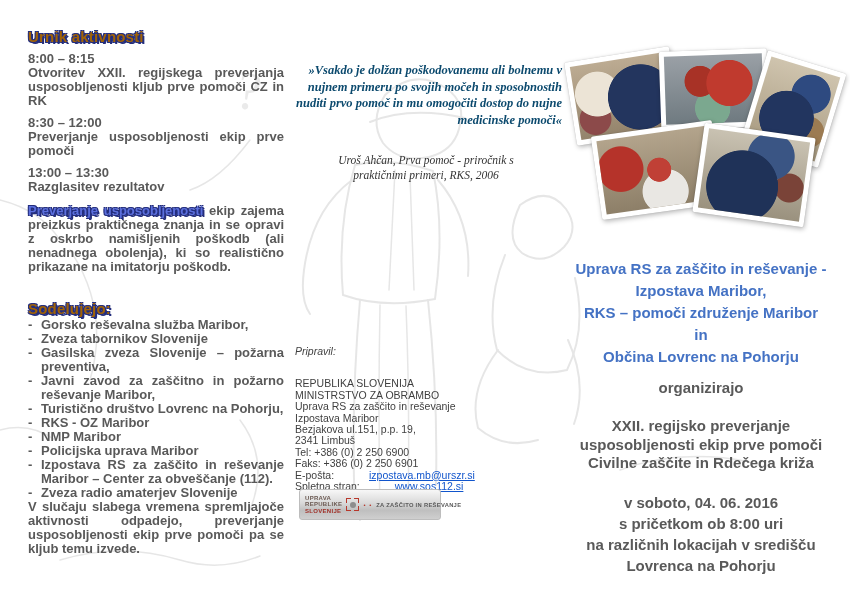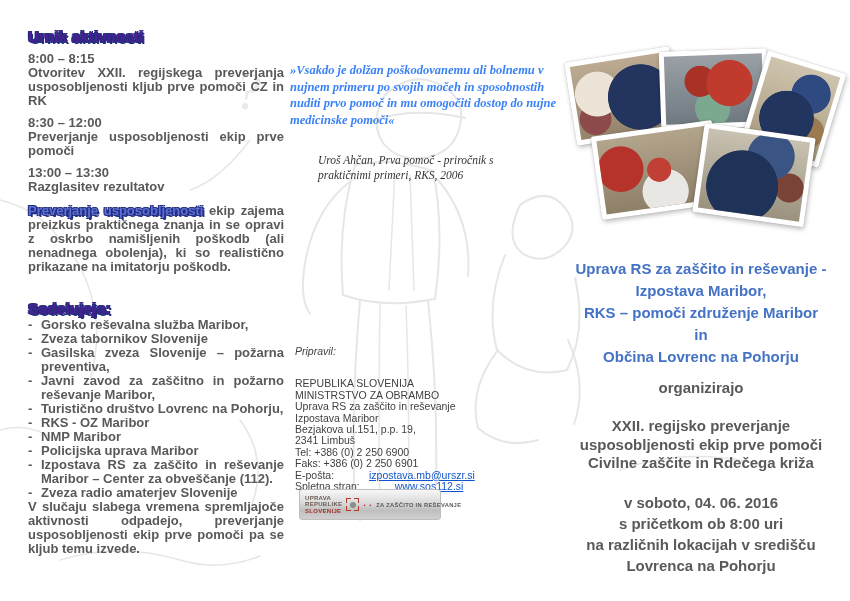--- a/index.html
+++ b/index.html
@@ -7,21 +7,21 @@
     position:relative;width:850px;height:601px;background:#ffffff;
     font-family:"Liberation Sans",sans-serif;overflow:hidden;
   }
   
   #sketch{position:absolute;left:0;top:0;opacity:.55;pointer-events:none;}
 
   
   .col-left{position:absolute;left:28px;top:30px;width:256px;color:#595959;
     font-size:13px;font-weight:bold;line-height:14px;}
   .wordart{
-    color:#4c1d95;font-size:15px;font-weight:bold;letter-spacing:.2px;
+    color:#a16207;font-size:15px;font-weight:bold;letter-spacing:.2px;
     text-shadow:-1px -1px 0 #242e7d,1px -1px 0 #242e7d,-1px 1px 0 #242e7d,
                  1px 1px 0 #242e7d,2px 2px 0 #242e7d;
   }
   .sched-block{margin-top:8px;}
   .sched-block:first-of-type{margin-top:12px;}
   .sched-desc{text-align:justify;}
   .para{text-align:justify;margin-top:10px;}
   .wordart-inline{
     color:#5b6fdd;text-shadow:-1px -1px 0 #242e7d,1px -1px 0 #242e7d,
     -1px 1px 0 #242e7d,1px 1px 0 #242e7d,2px 2px 0 #242e7d;
@@ -29,26 +29,26 @@
   .participants-title{margin-top:28px;}
   ul.participants{list-style:none;margin:2px 0 0 0;padding:0;}
   ul.participants li{
     position:relative;padding-left:13px;text-align:justify;
   }
   ul.participants li::before{content:"-";position:absolute;left:0;top:0;}
   .weather{margin-top:0;text-align:justify;}
 
   
   .quote{
-    position:absolute;left:290px;top:62px;width:272px;text-align:left;
+    position:absolute;left:290px;top:62px;width:272px;text-align:right;
     font-family:"Liberation Serif",serif;font-style:italic;font-weight:bold;
-    color:#3b82f6;font-size:12.5px;line-height:16.5px;
+    color:#0c4a6e;font-size:12.5px;line-height:16.5px;
   }
   .attribution{
-    position:absolute;left:318px;top:153px;width:216px;text-align:left;
+    position:absolute;left:318px;top:153px;width:216px;text-align:center;
     font-family:"Liberation Serif",serif;font-style:italic;color:#333;
     font-size:11.5px;line-height:15px;
   }
   .address{
     position:absolute;left:295px;top:346px;width:190px;color:#3f3f3f;
     font-size:10.5px;line-height:11.4px;font-weight:normal;
   }
   .address .prep{margin-bottom:21px;font-style:italic;}
   .address a{color:#1155cc;text-decoration:underline;padding-left:32px;}
   .logo-bar{

